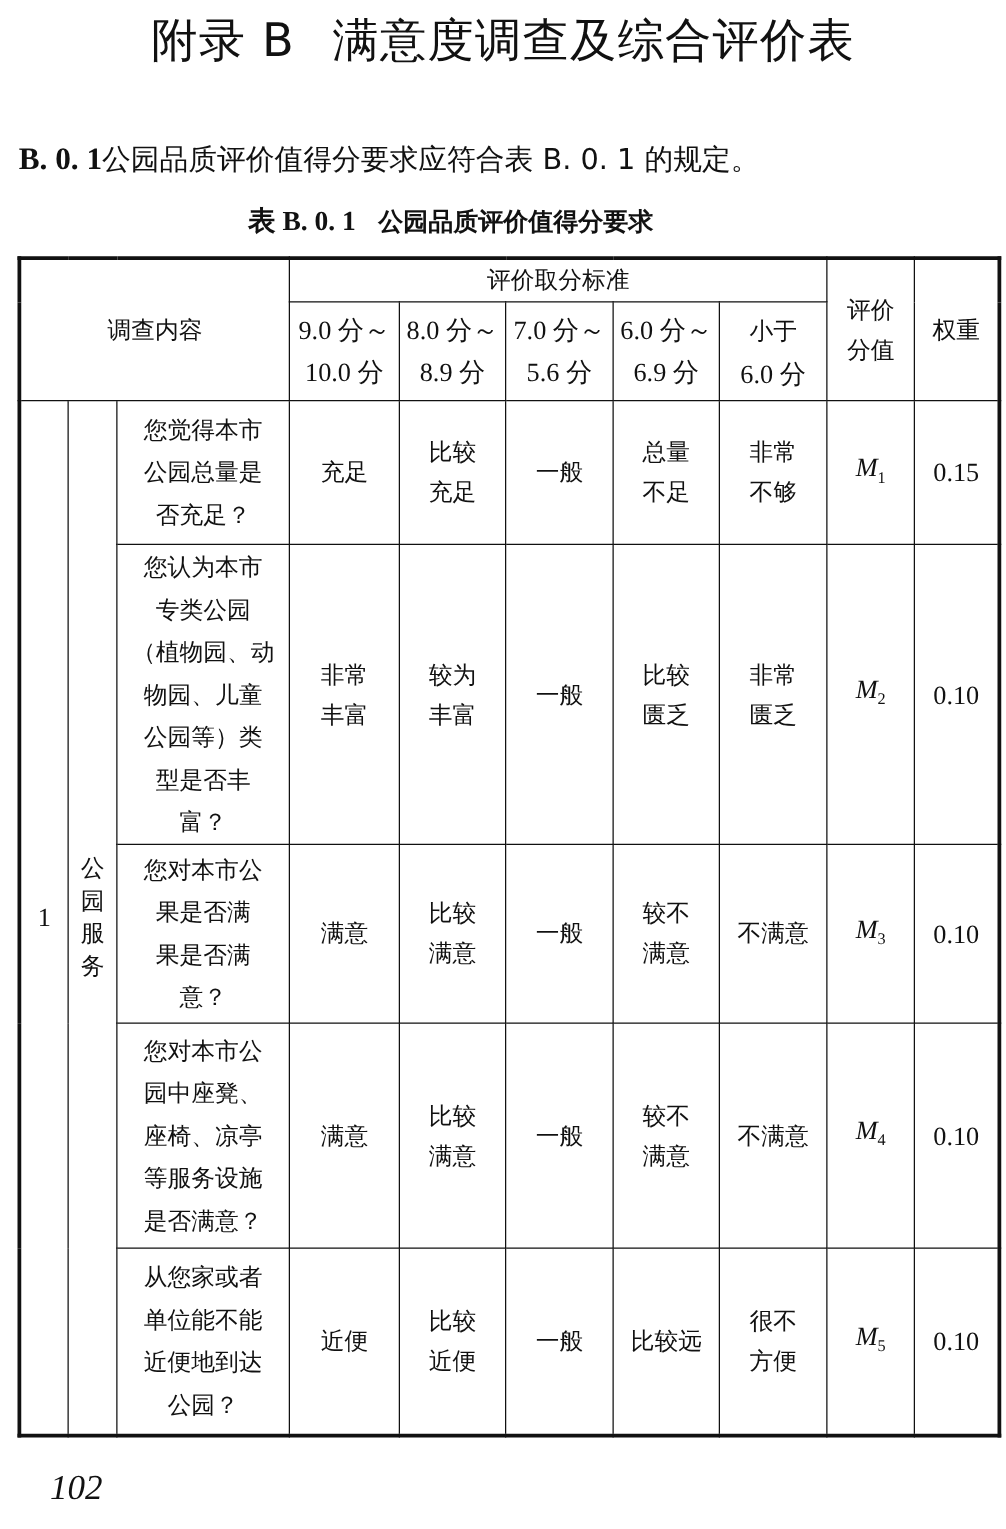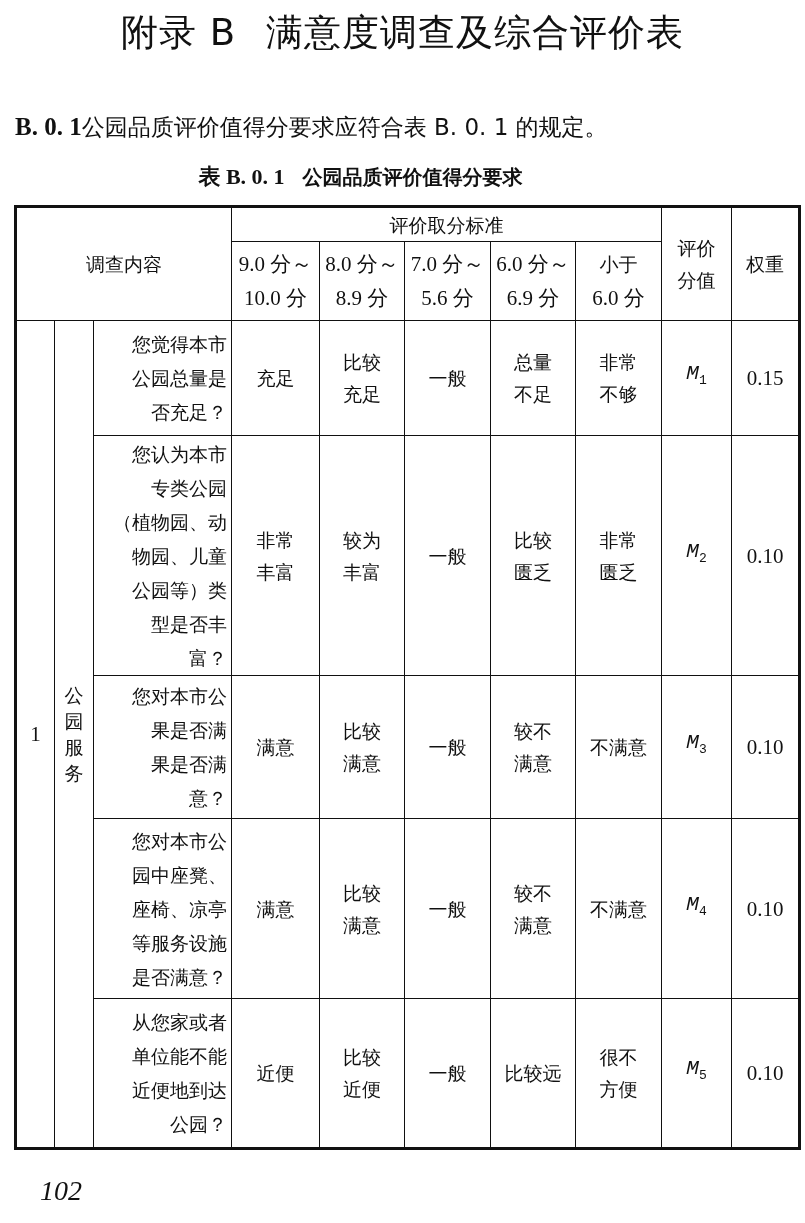--- a/index.html
+++ b/index.html
@@ -10,27 +10,27 @@
   .title .gap { display: inline-block; width: 30px; }
   .clause { position: absolute; top: 112px; left: 15px; font-size: 23px; font-family: "DejaVu Sans", sans-serif; }
   .clause .num { font-family: "Liberation Serif", serif; font-weight: bold; font-size: 25px; }
   .caption { position: absolute; top: 162px; left: 0; width: 721px; text-align: center; font-size: 20px;
              font-weight: bold; font-family: "DejaVu Sans", sans-serif; }
   .caption .cnum { font-family: "Liberation Serif", serif; font-size: 22px; margin-right: 18px; }
   table { position: absolute; top: 205px; left: 14px; width: 784px; border-collapse: collapse;
           border: 3px solid #111; table-layout: fixed; font-family: "DejaVu Sans", sans-serif; }
   td, th { border: 1.5px solid #111; text-align: center; vertical-align: middle; font-weight: normal;
            font-size: 19px; line-height: 32px; padding: 0; }
-  th.grp { height: 33px; }
+  th.grp { height: 33px; font-family: Liberation Mono, monospace; }
   th.rng { height: 78px; font-family: "Liberation Serif", serif; font-size: 21px; line-height: 34px; }
   th.rng .cn { font-family: "DejaVu Sans", sans-serif; font-size: 19px; }
-  td.q { text-align: right; padding: 0 4px; font-size: 19px; line-height: 34px; }
+  td.q { text-align: center; padding: 0 4px; font-size: 19px; line-height: 34px; }
   td.vert { font-size: 19px; line-height: 26px; }
   td.idx { font-family: "Liberation Serif", serif; font-size: 21px; }
-  td.m { font-family: Liberation Mono, monospace; font-style: italic; font-size: 21px; }
+  td.m { font-family: Liberation Serif, serif; font-style: italic; font-size: 21px; }
   td.m sub { font-style: normal; font-size: 13px; }
   td.w { font-family: "Liberation Serif", serif; font-size: 21px; }
   .page { position: absolute; top: 1175px; left: 40px; font-family: "Liberation Serif", serif;
           font-style: italic; font-size: 28px; }
 </style>
 </head>
 <body>
 
 <div class="title"><span>附录 B</span><span class="gap"></span><span>满意度调查及综合评价表</span></div>
 

